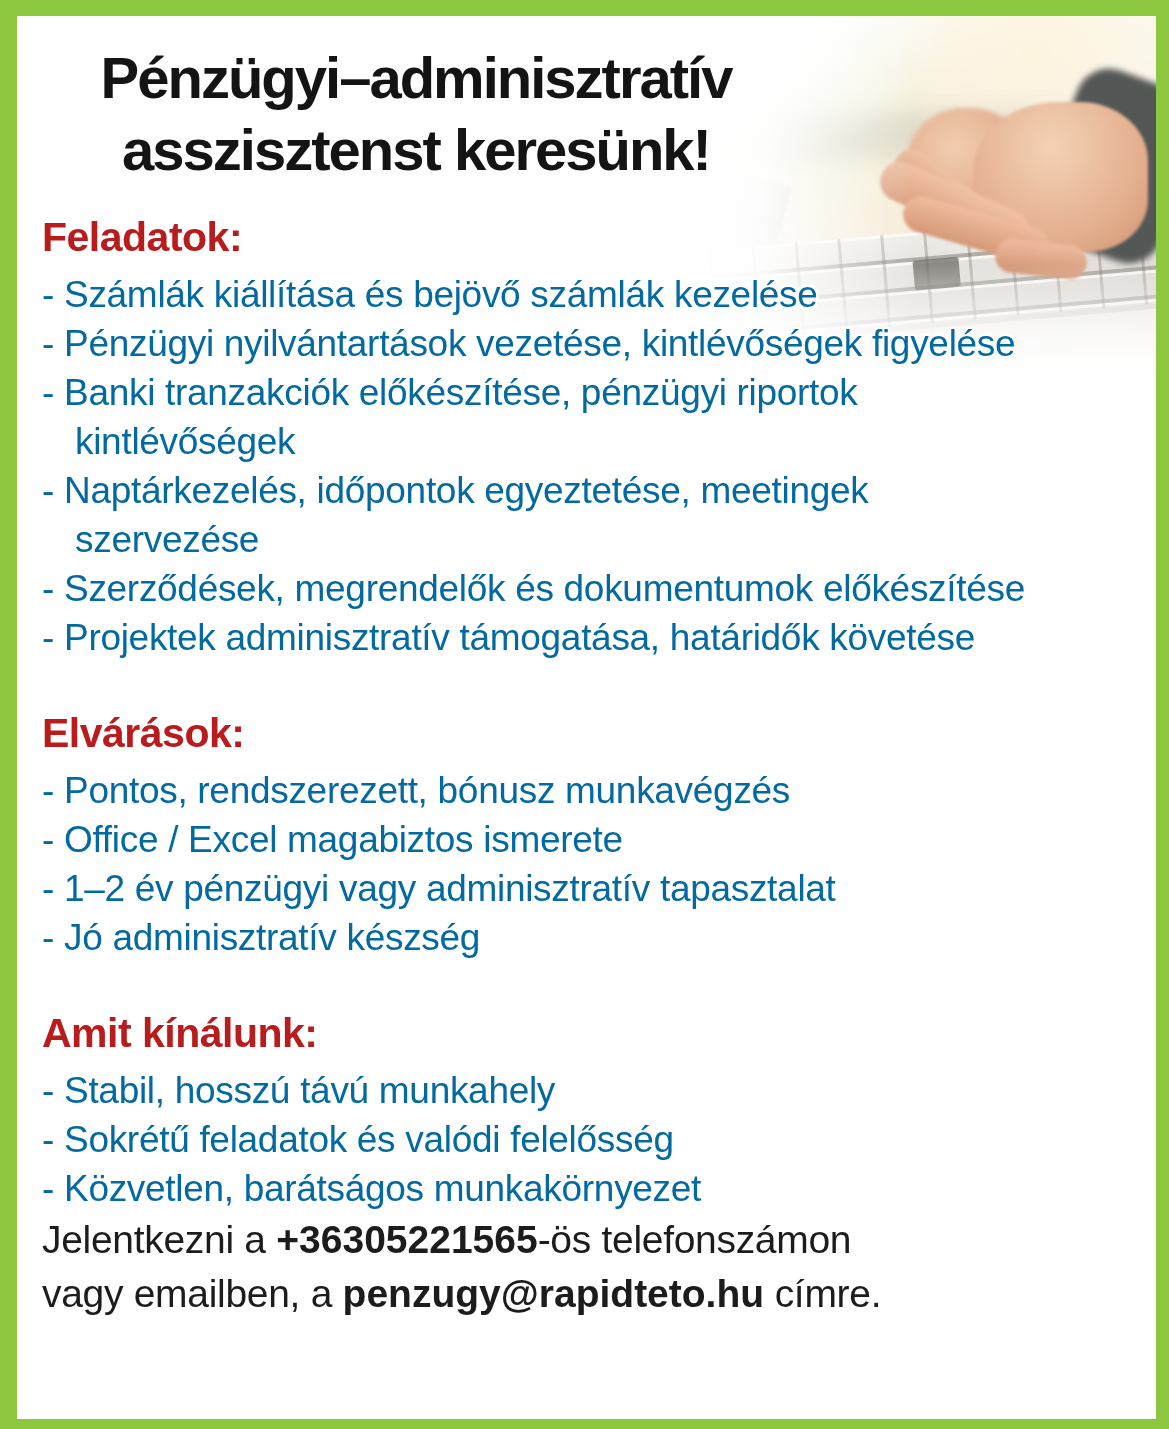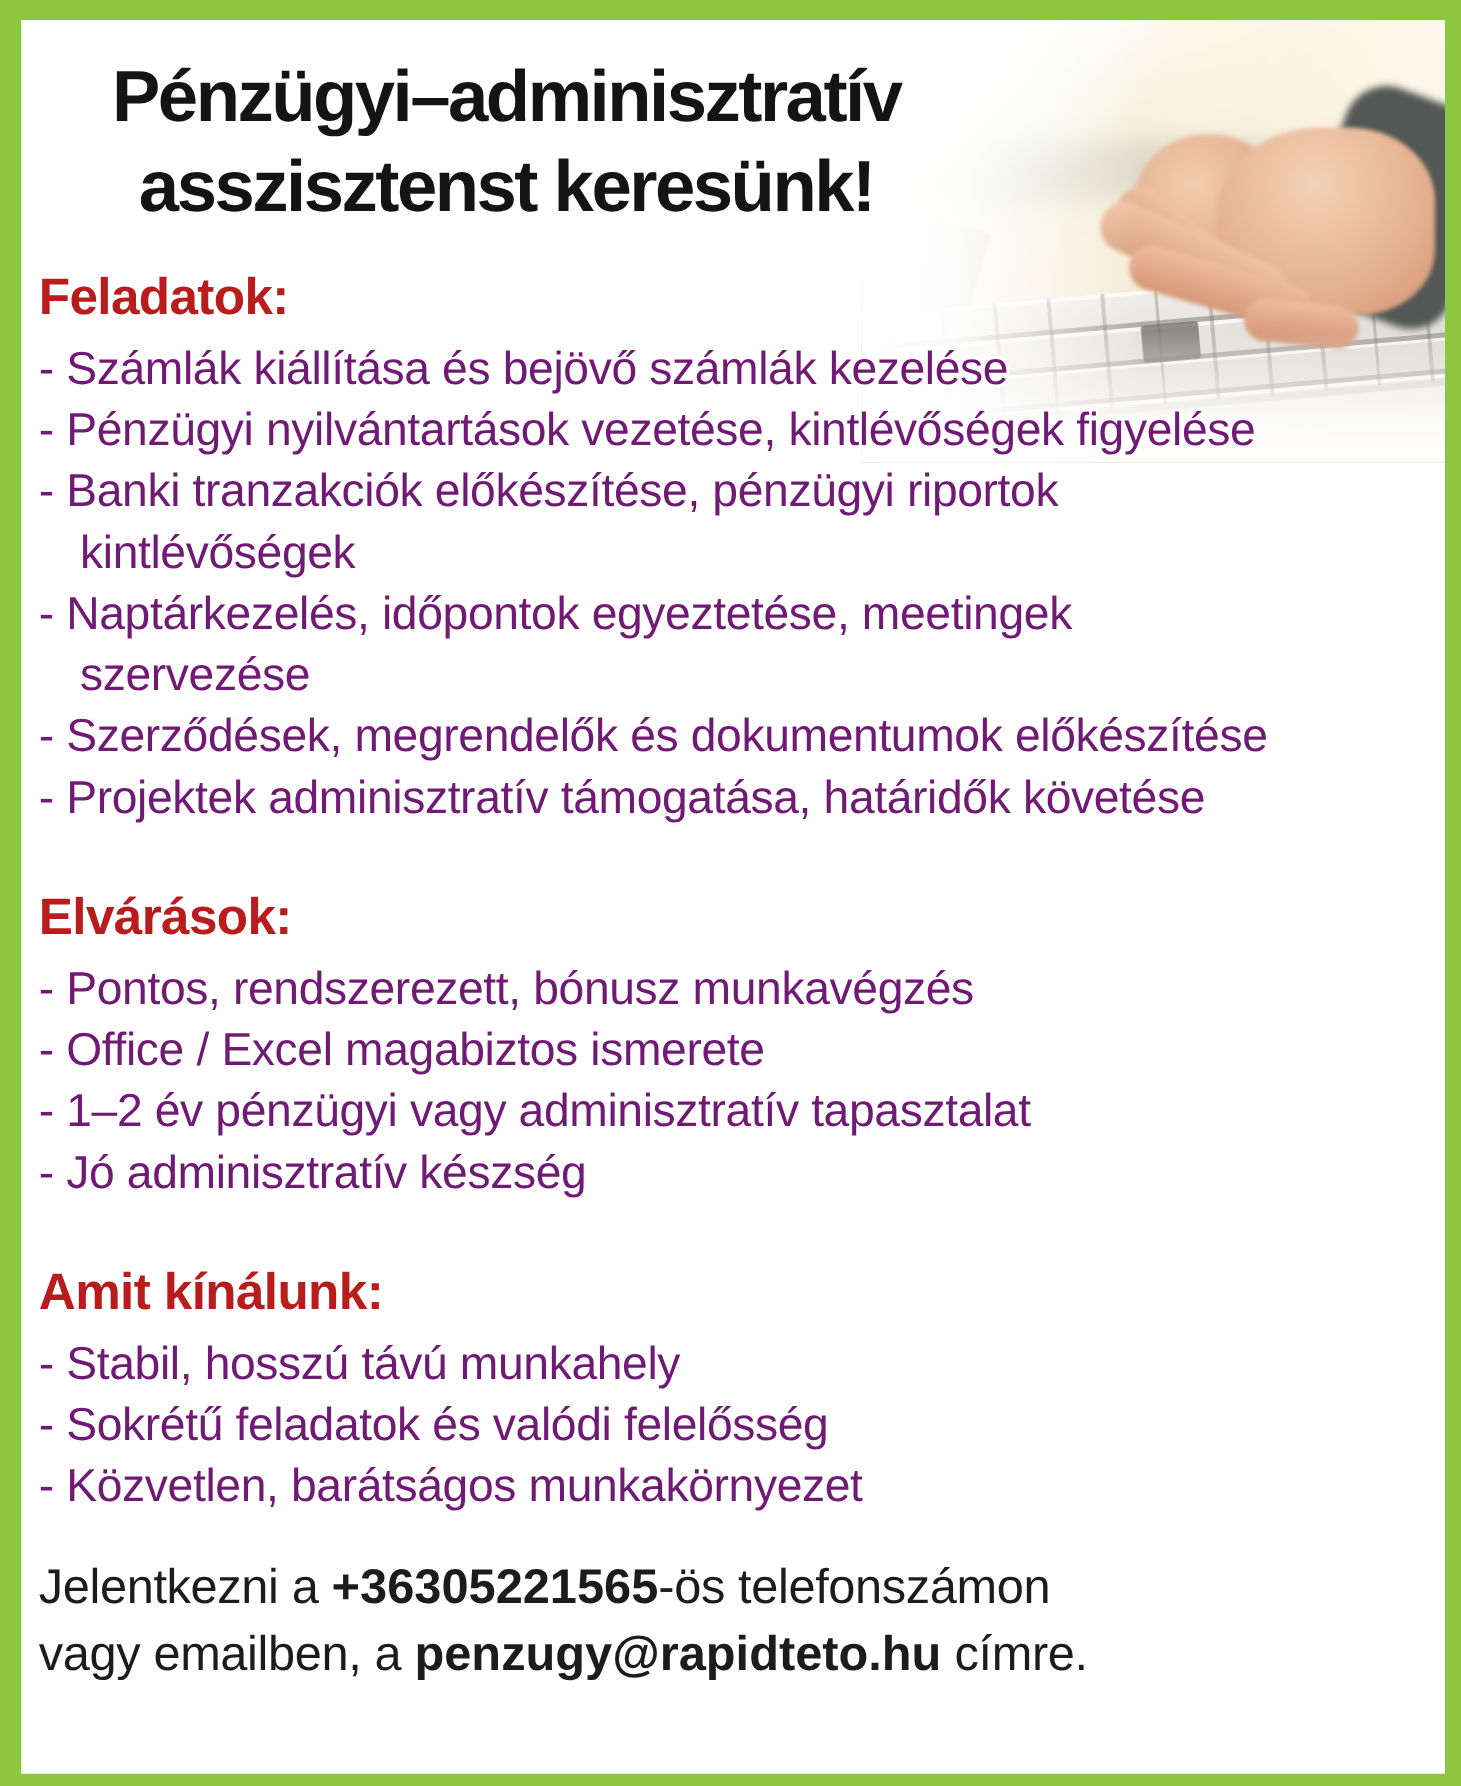--- a/index.html
+++ b/index.html
@@ -40,40 +40,40 @@
   .left-finger { position:absolute; left:196px; top:160px; width:122px; height:36px; border-radius:20px; transform:rotate(38deg); background:linear-gradient(#efc3a4,#d99d7c); filter:blur(1.5px); }
   .right-hand { position:absolute; right:8px; top:86px; width:175px; height:150px; border-radius:55% 45% 40% 60%; background:radial-gradient(circle at 45% 30%, #f4d2b6 0%, #e3ae8d 65%, #cf9372 100%); filter:blur(1.5px); }
   .finger-1 { position:absolute; left:186px; top:170px; width:160px; height:40px; border-radius:22px; transform:rotate(24deg); background:linear-gradient(#f0c3a4,#da9e7d); filter:blur(1.5px); }
   .finger-2 { position:absolute; left:212px; top:196px; width:150px; height:36px; border-radius:20px; transform:rotate(16deg); background:linear-gradient(#eebd9e,#d59877); filter:blur(1.5px); }
   .thumb { position:absolute; left:306px; top:226px; width:92px; height:34px; border-radius:18px; transform:rotate(6deg); background:linear-gradient(#eebd9e,#d09273); filter:blur(1.5px); }
   .fade-left { position:absolute; inset:0; background:linear-gradient(to right, #ffffff 0%, rgba(255,255,255,.92) 16%, rgba(255,255,255,0) 48%); }
   .fade-bottom { position:absolute; inset:0; background:linear-gradient(to top, #ffffff 0%, rgba(255,255,255,.9) 9%, rgba(255,255,255,0) 30%); }
   .fade-corner { position:absolute; inset:0; background:radial-gradient(340px 220px at 0% 0%, #ffffff 35%, rgba(255,255,255,0) 75%); }
 
   
-  .content { position:relative; z-index:2; padding:26px 18px 0 14px; }
+  .content { position:relative; z-index:2; padding:26px 18px 0 25px; }
   .title {
     width:748px; text-align:center;
     font-size:58px; line-height:72px; font-weight:bold;
     letter-spacing:-2px; color:#141414;
     text-shadow:-2px -2px 0 #fff, 2px -2px 0 #fff, -2px 2px 0 #fff, 2px 2px 0 #fff, 0 0 7px #fff, 0 0 7px #fff;
   }
   .section-heading {
     font-size:41px; line-height:46px; font-weight:bold; color:#b91c1c;
     margin:48px 0 10px 0; letter-spacing:-0.5px;
   }
   .section-heading.first { margin-top:28px; }
   .line {
-    font-size:37px; line-height:49px; color:#701a75;
+    font-size:37px; line-height:49px; color:#0369a1;
     padding-left:33px; text-indent:-33px; white-space:nowrap;
     letter-spacing:-0.3px;
   }
   .line.cont { text-indent:0; }
   .halo { text-shadow:-2px -2px 0 #fff, 2px -2px 0 #fff, -2px 2px 0 #fff, 2px 2px 0 #fff, 0 0 6px #fff, 0 0 6px #fff; }
-  .contact { margin-top:30px; font-size:39px; line-height:54px; color:#1c1c1c; letter-spacing:-0.3px; }
+  .contact { font-size:39px; line-height:54px; color:#1c1c1c; letter-spacing:-0.3px; }
   .contact b { font-weight:bold; letter-spacing:0; }
 </style>
 </head>
 <body>
 
 <div class="frame">
 
   <div class="photo">
     <div class="bg"></div>
     <div class="haze"></div>

